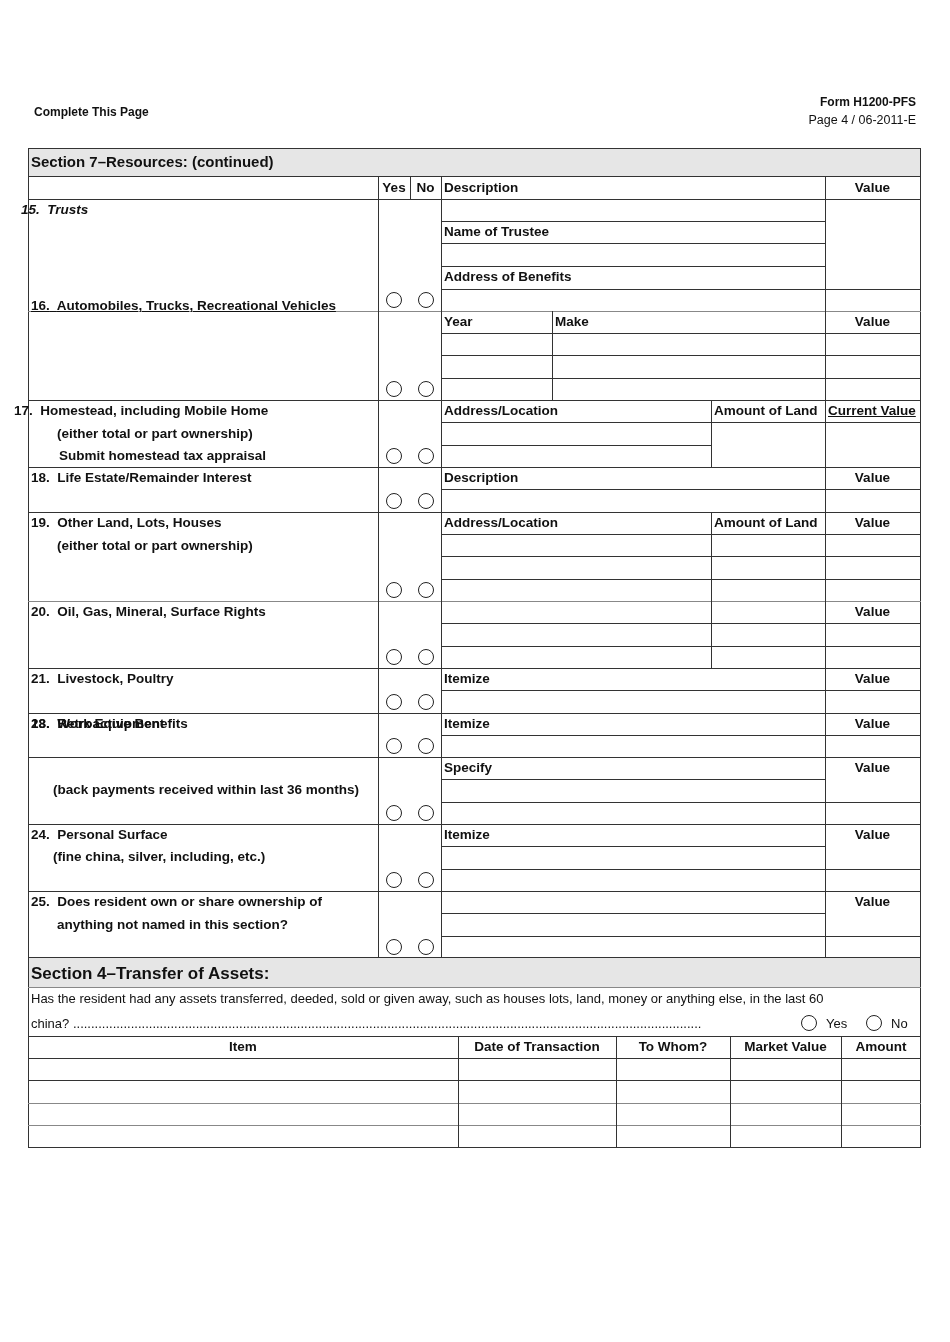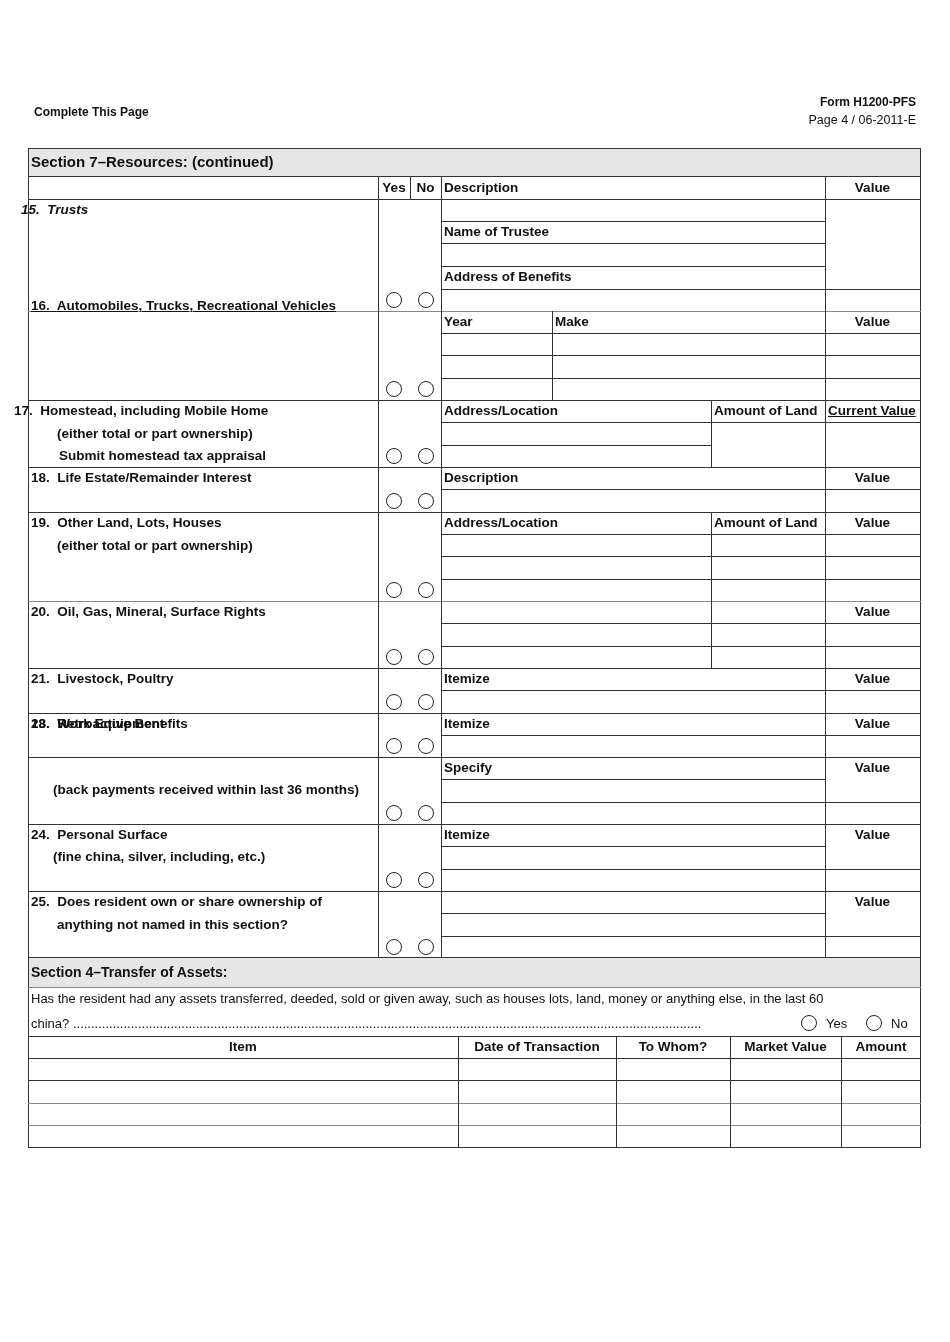--- a/index.html
+++ b/index.html
@@ -220,21 +220,21 @@
     <div class="field" style="left:442px; top:914px; width:383px; height:22px;"></div>
     <div class="field" style="left:442px; top:937px; width:383px; height:21px;"></div>
     <div class="field" style="left:826px; top:937px; width:94px; height:21px;"></div>
     <div class="radio" style="left:386px; top:939px;"></div>
     <div class="radio" style="left:418px; top:939px;"></div>
   </div>
 </div>
 
 <div>
   <div class="shade" style="left:28px; top:958px; width:893px; height:29px;"></div>
-  <div class="abs b" style="left:31px; top:964px; font-size:14px;">Section 4–Transfer of Assets:</div>
+  <div class="abs b" style="left:31px; top:964px; font-size:17px;">Section 4–Transfer of Assets:</div>
   <div class="abs" style="left:28px; top:958px; width:893px; height:190px; border:1.4px solid #333; border-top:none; box-sizing:border-box;"></div>
   <div class="hlg" style="left:28px; width:893px; top:987px;"></div>
 
   <div class="abs" style="left:31px; top:991px; font-size:13px; white-space:nowrap;">Has the resident had any assets transferred, deeded, sold or given away, such as houses lots, land, money or anything else, in the last 60</div>
   <div class="abs" style="left:31px; top:1016px; width:752px; font-size:13px; white-space:nowrap; overflow:hidden;">china? ..............................................................................................................................................................................</div>
   <div class="radio" style="left:801px; top:1015px;"></div>
   <div class="abs" style="left:826px; top:1016px; font-size:13px;">Yes</div>
   <div class="radio" style="left:866px; top:1015px;"></div>
   <div class="abs" style="left:891px; top:1016px; font-size:13px;">No</div>
 

